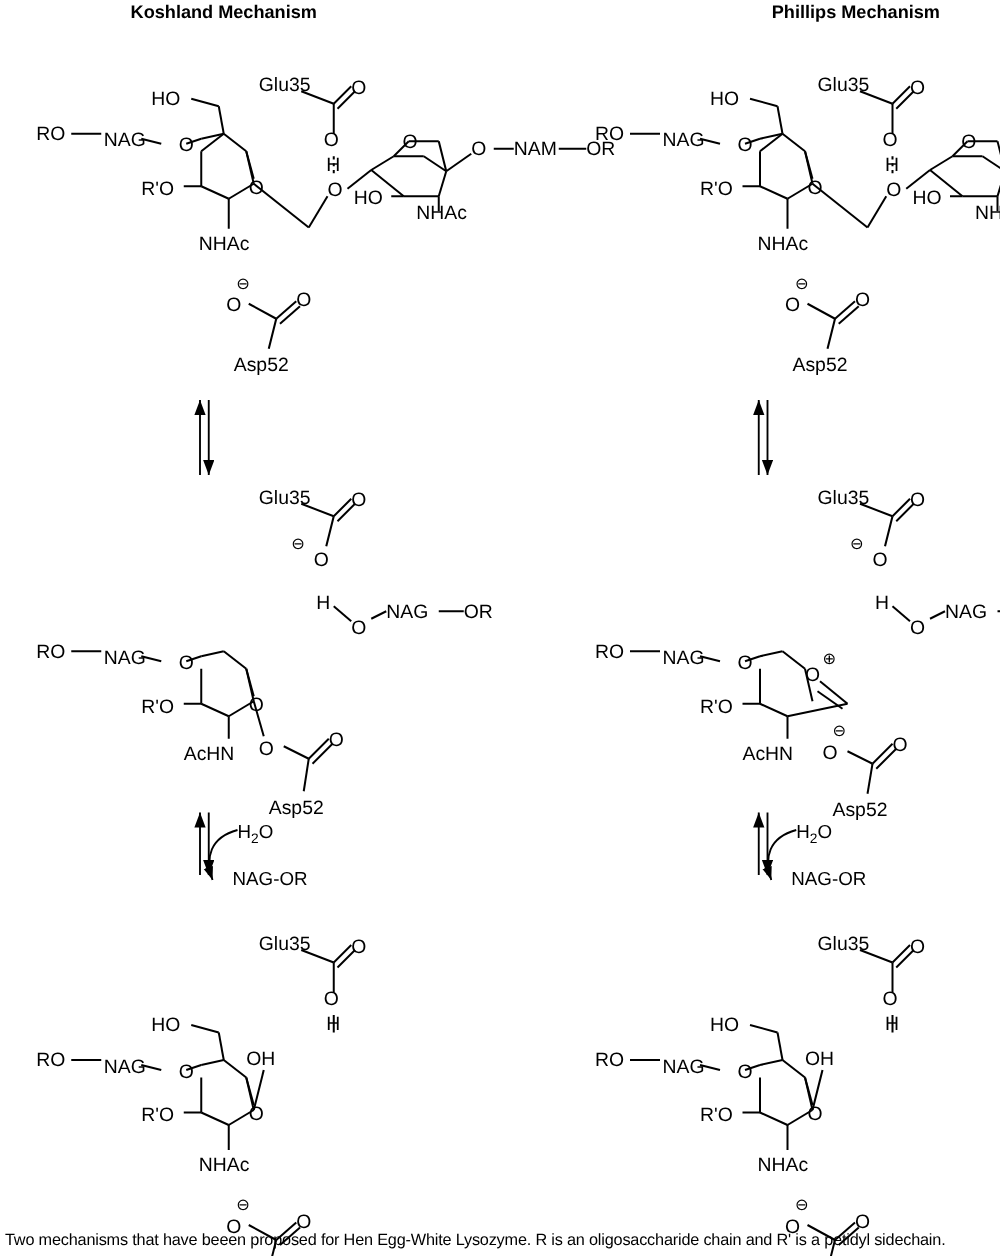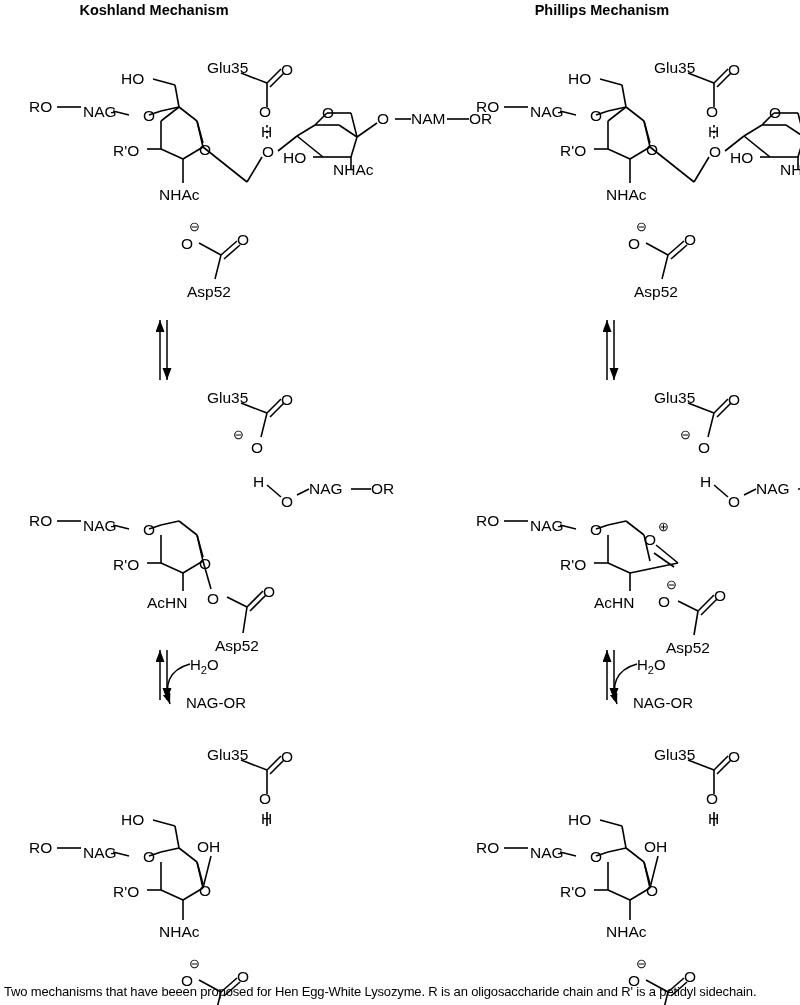--- a/index.html
+++ b/index.html
@@ -1,21 +1,21 @@
 <!DOCTYPE html>
 <html><head>
 <meta charset="utf-8">
 <style>
   html,body{margin:0;padding:0;background:#fff;}
   body{width:800px;height:1005px;position:relative;
        font-family:"Liberation Sans", sans-serif;color:#000;overflow:hidden;}
   .col-title{position:absolute;top:2px;font-weight:bold;font-size:14.5px;
              text-align:center;width:300px;}
-  #title-koshland{left:4px;}
-  #title-phillips{left:452px;}
+  #title-koshland{left:29px;}
+  #title-phillips{left:452px;text-align:right;}
   .caption{position:absolute;left:4px;top:984px;font-size:13px;
            letter-spacing:-0.15px;white-space:nowrap;}
   .scene{position:absolute;left:0;top:0;width:640px;height:1005px;}
   svg{display:block;}
   text{font-family:"Liberation Sans", sans-serif;fill:#000;}
 </style>
 </head>
 <body>
 
 <div class="col-title" id="title-koshland">Koshland Mechanism</div>

